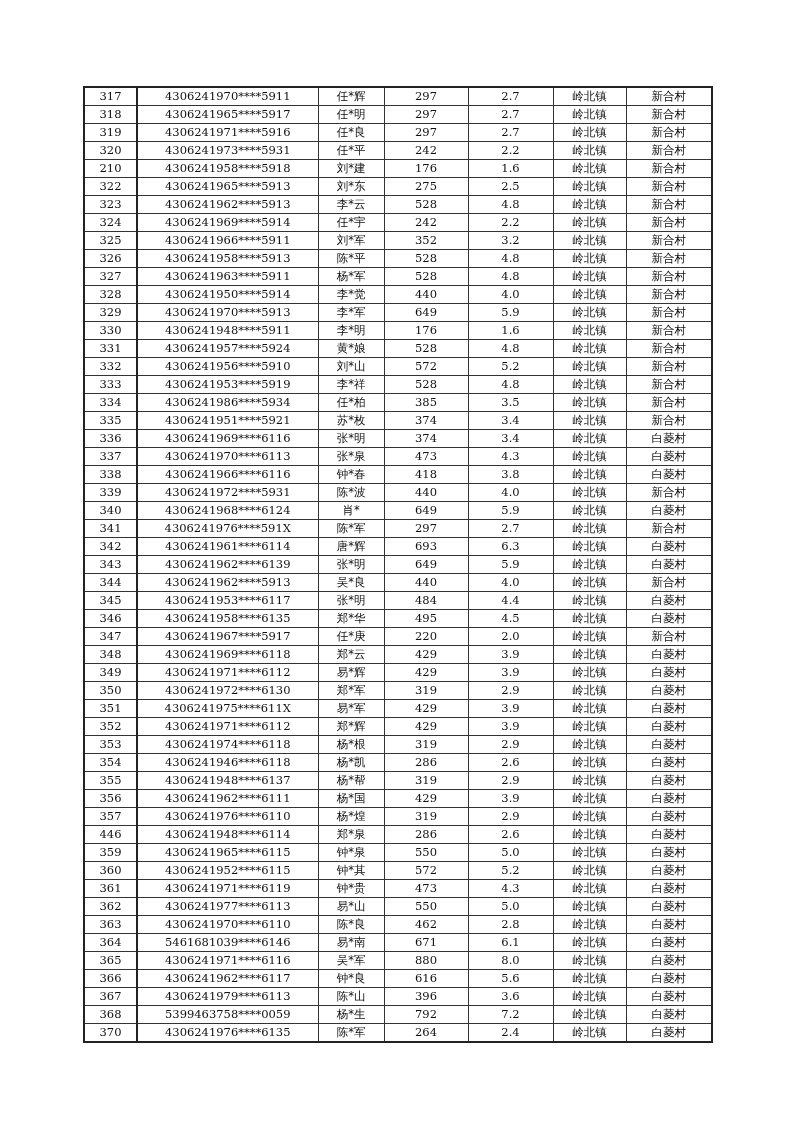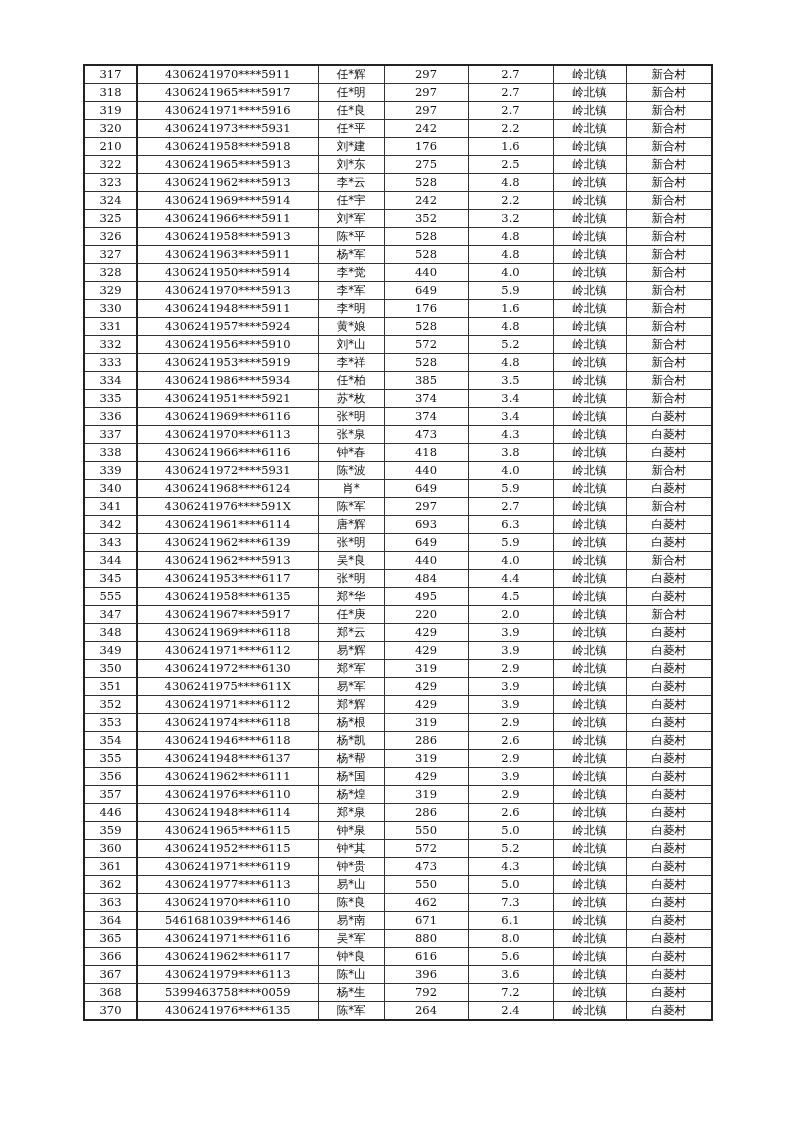--- a/index.html
+++ b/index.html
@@ -1,19 +1,19 @@
 <!DOCTYPE html>
 <html><head>
 <meta charset="utf-8">
 <style>
   html, body { margin: 0; padding: 0; background: #ffffff; }
   body { width: 794px; height: 1122px; position: relative; overflow: hidden;
          font-family: "DejaVu Serif", "Liberation Serif", serif; color: #111; }
   table.grid {
-    position: absolute; left: 83px; top: 64px; width: 628px;
+    position: absolute; left: 83px; top: 86px; width: 628px;
     border-collapse: collapse; table-layout: fixed;
     border: 2px solid #222;
   }
   table.grid td {
     border: 1px solid #333; height: 17px; padding: 0;
     text-align: center; vertical-align: middle;
     font-size: 11.5px; line-height: 17px; white-space: nowrap; overflow: hidden;
   }
   table.grid td.c0 { border-right: 2px solid #222; }
   table.grid td.c2, table.grid td.cn { font-family: "DejaVu Sans", "Liberation Sans", sans-serif; font-size: 11.5px; }
@@ -289,21 +289,21 @@
       <tr>
         <td class="c0">345</td>
         <td class="c1">4306241953****6117</td>
         <td class="c2">张*明</td>
         <td class="c3">484</td>
         <td class="c4">4.4</td>
         <td class="c5 cn">岭北镇</td>
         <td class="c6 cn">白菱村</td>
       </tr>
       <tr>
-        <td class="c0">555</td>
+        <td class="c0">346</td>
         <td class="c1">4306241958****6135</td>
         <td class="c2">郑*华</td>
         <td class="c3">495</td>
         <td class="c4">4.5</td>
         <td class="c5 cn">岭北镇</td>
         <td class="c6 cn">白菱村</td>
       </tr>
       <tr>
         <td class="c0">347</td>
         <td class="c1">4306241967****5917</td>
@@ -446,21 +446,21 @@
         <td class="c3">550</td>
         <td class="c4">5.0</td>
         <td class="c5 cn">岭北镇</td>
         <td class="c6 cn">白菱村</td>
       </tr>
       <tr>
         <td class="c0">363</td>
         <td class="c1">4306241970****6110</td>
         <td class="c2">陈*良</td>
         <td class="c3">462</td>
-        <td class="c4">7.3</td>
+        <td class="c4">2.8</td>
         <td class="c5 cn">岭北镇</td>
         <td class="c6 cn">白菱村</td>
       </tr>
       <tr>
         <td class="c0">364</td>
         <td class="c1">5461681039****6146</td>
         <td class="c2">易*南</td>
         <td class="c3">671</td>
         <td class="c4">6.1</td>
         <td class="c5 cn">岭北镇</td>

